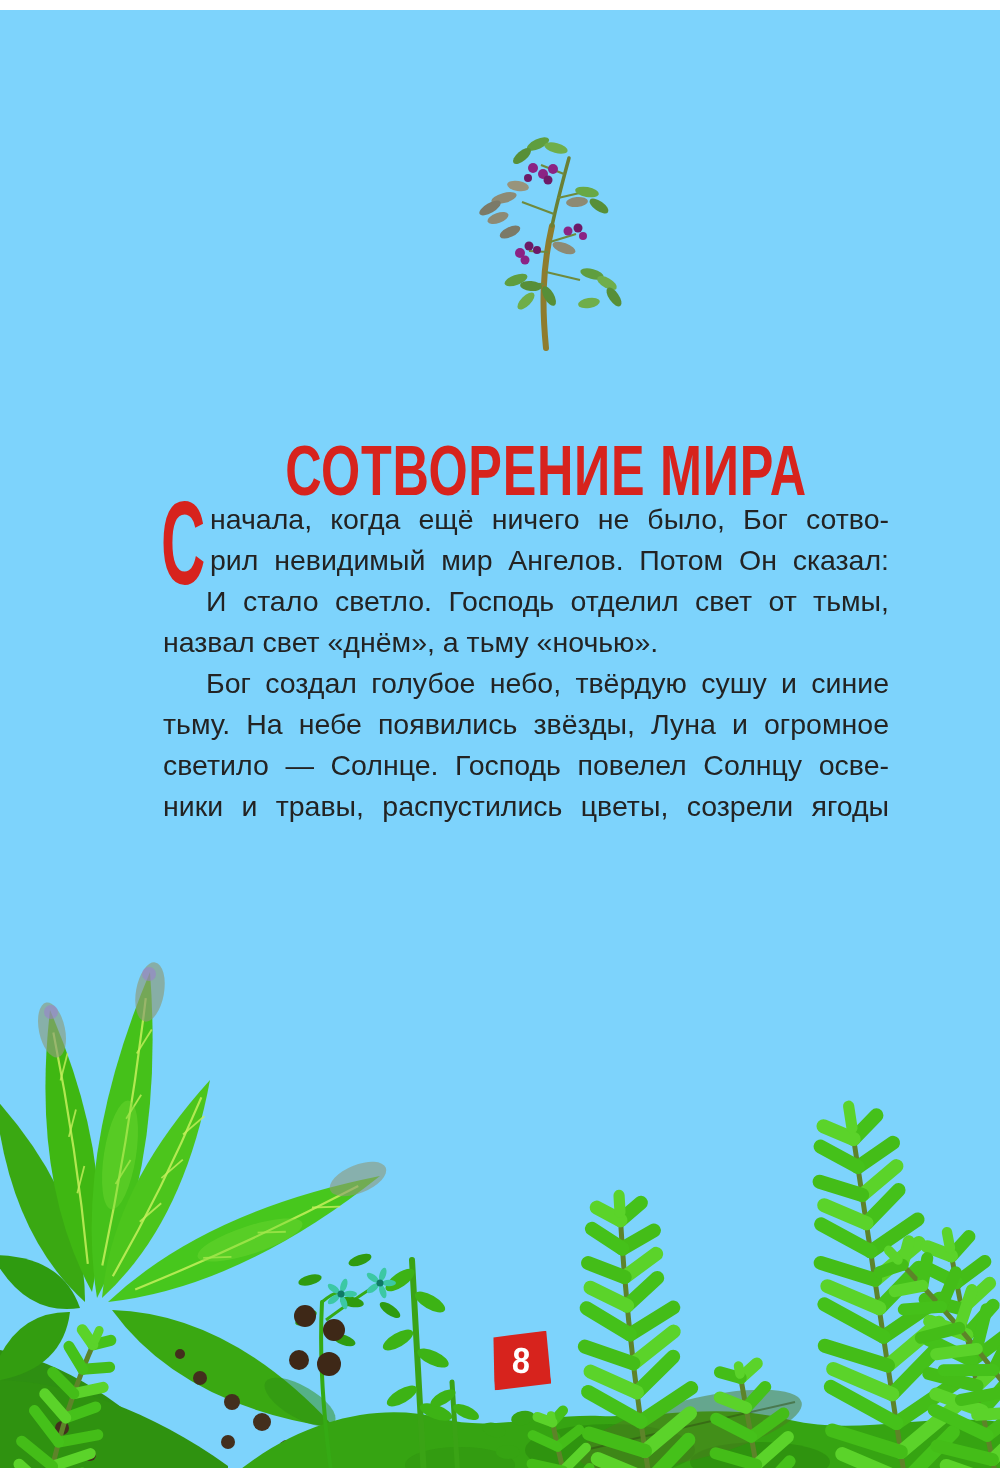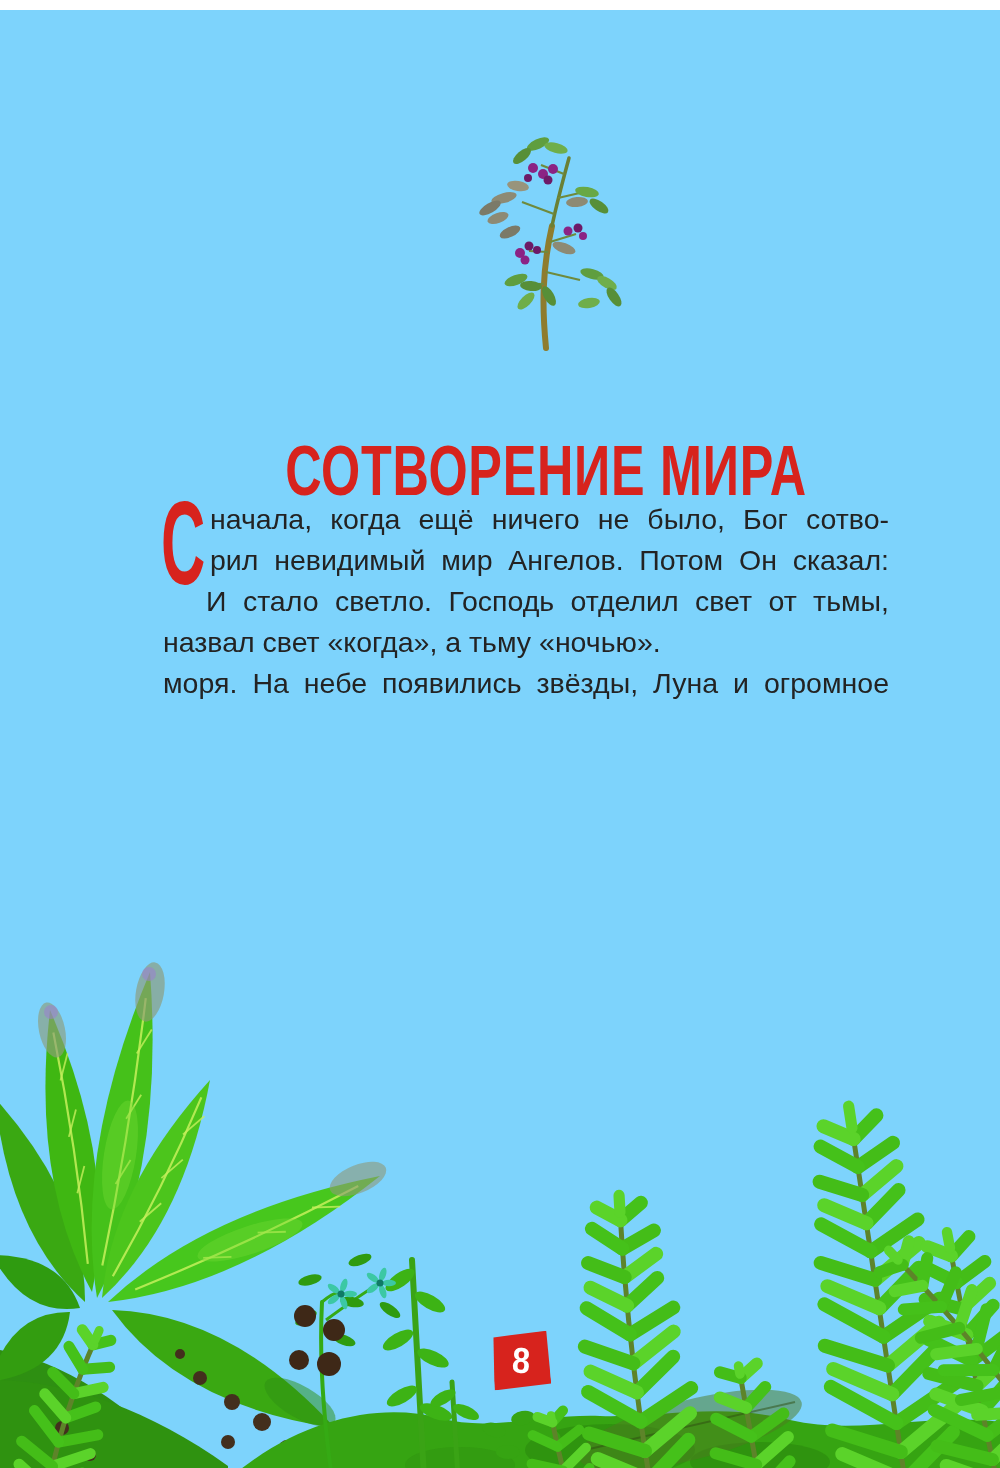--- a/index.html
+++ b/index.html
@@ -79,22 +79,25 @@
     </g>
   </svg>
 
   <h1 class="title">СОТВОРЕНИЕ МИРА</h1>
 
   <div class="story">
     <div class="dropcap">С</div>
     <div class="ln j dc-pad">начала, когда ещё ничего не было, Бог сотво-</div>
     <div class="ln j dc-pad">рил невидимый мир Ангелов. Потом Он сказал:</div>
     <div class="ln j ind">И стало светло. Господь отделил свет от тьмы,</div>
-    <div class="ln">назвал свет «когда», а тьму «ночью».</div>
-    <div class="ln j">моря. На небе появились звёзды, Луна и огромное</div>
+    <div class="ln">назвал свет «днём», а тьму «ночью».</div>
+    <div class="ln j ind">Бог создал голубое небо, твёрдую сушу и синие</div>
+    <div class="ln j">тьму. На небе появились звёзды, Луна и огромное</div>
+    <div class="ln j">светило — Солнце. Господь повелел Солнцу осве-</div>
+    <div class="ln j">ники и травы, распустились цветы, созрели ягоды</div>
   </div>
 
   <svg class="foliage" viewBox="0 0 1000 528" aria-hidden="true">
       <path d="M0,400 Q95,418 190,520 L190,528 L0,528 Z" fill="#2e8f12"></path>
       <path d="M0,430 C70,432 150,460 228,516 L228,528 L0,528 Z" fill="#2f9210"></path>
       <path d="M85,352 Q85.62654766606315,249.36711132379565 -5,148 Q8.77345233393686,283.27288867620433 85,352 Z" fill="#3aa812" opacity="1"></path>
       <path d="M80,358 Q61.61335678086632,304.90121892988236 -8,305 Q24.46664321913368,366.57878107011766 80,358 Z" fill="#2f9b10" opacity="1"></path>
       <path d="M70,362 Q10.059815685259277,361.2969322117249 -10,432 Q62.740184314740716,421.5030677882751 70,362 Z" fill="#339d10" opacity="1"></path>
       <path d="M92,342 Q117.87996782679997,217.07830266409363 50,60 Q30.84003217320003,230.04169733590638 92,342 Z" fill="#3fb712" opacity="1"></path>
       <path d="M87.8,313.8 Q76.93454106729091,200.11613218146732 53.36,82.56" fill="none" stroke="#c6f05c" stroke-width="2.2" opacity="0.85"></path>

